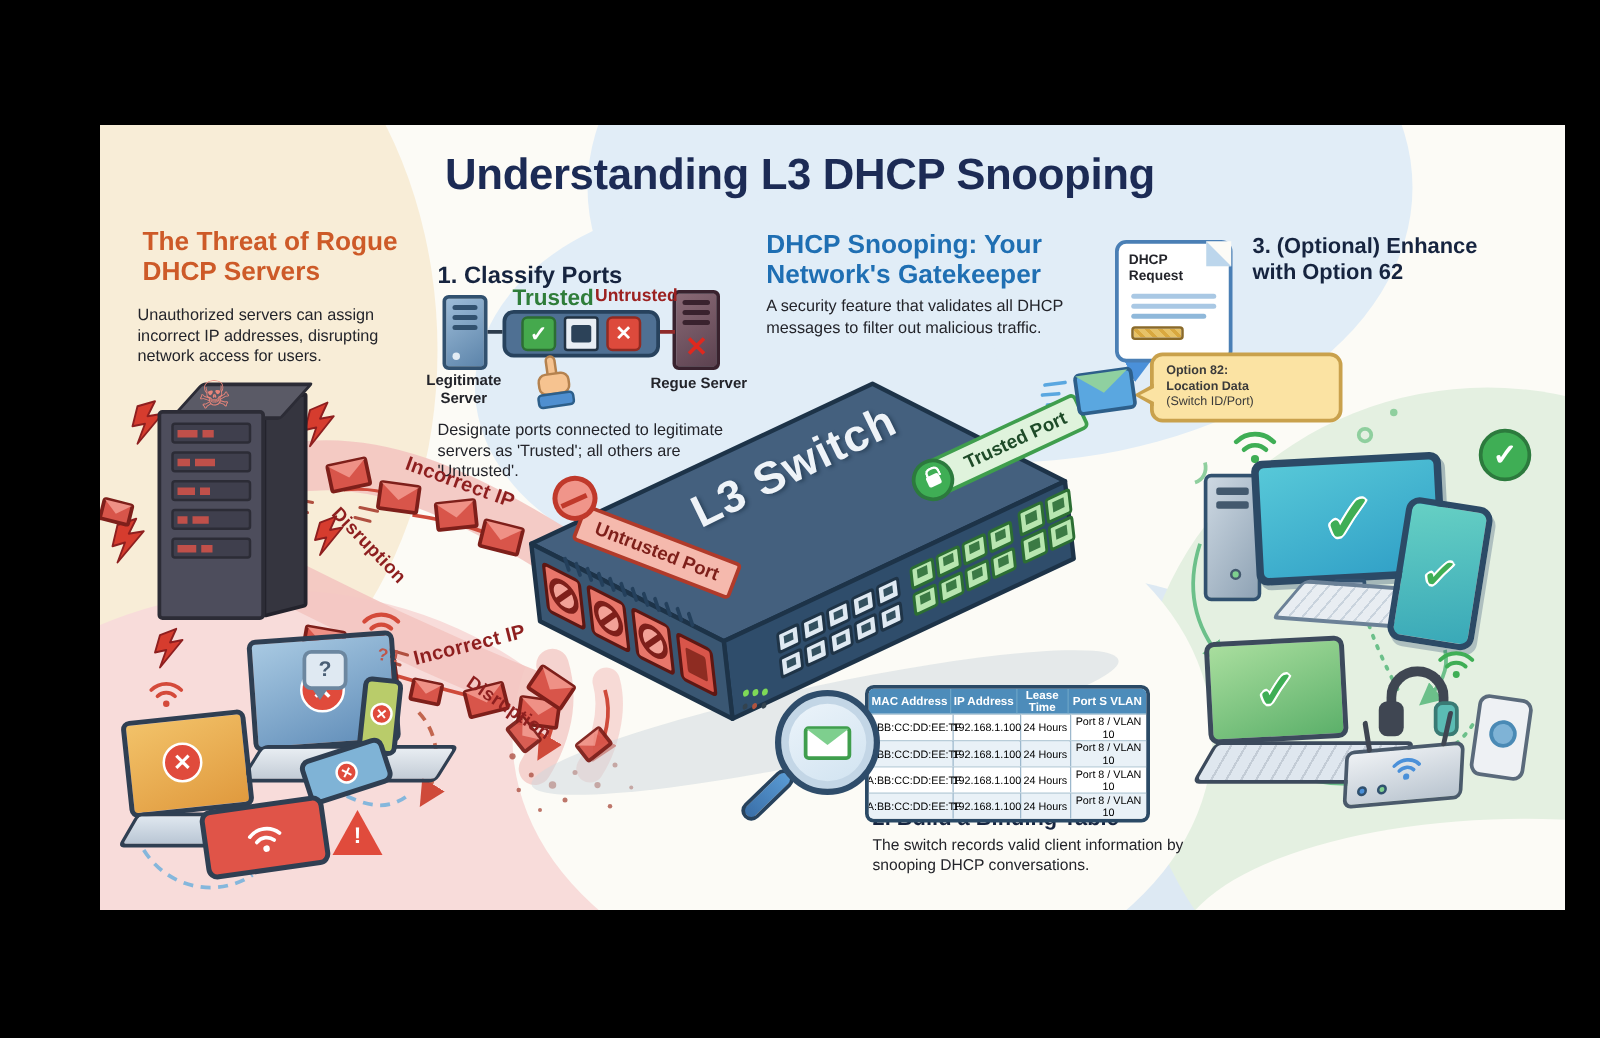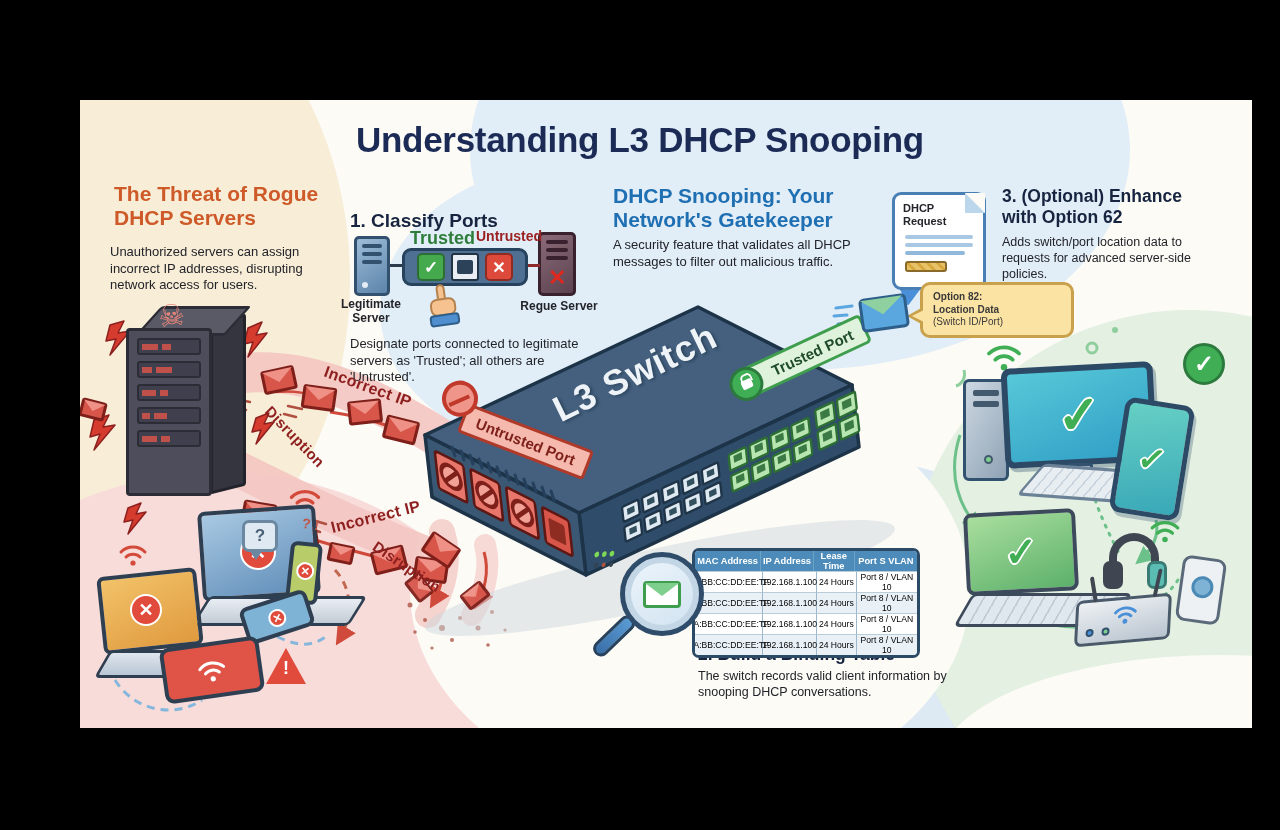--- a/index.html
+++ b/index.html
@@ -263,21 +263,20 @@
   <div class="layer" style="left:34px;top:82px;width:240px;font-size:21px;font-weight:800;line-height:1.14;color:#cd5a28;">The Threat of Rogue DHCP Servers</div>
   <div class="layer body-txt" style="left:30px;top:144px;width:228px;">Unauthorized servers can assign incorrect IP addresses, disrupting network access for users.</div>
 
   <div class="layer h-navy" style="left:270px;top:110px;font-size:19px;">1. Classify Ports</div>
   <div class="layer body-txt" style="left:270px;top:236px;width:240px;">Designate ports connected to legitimate servers as 'Trusted'; all others are 'Untrusted'.</div>
 
   <div class="layer" style="left:533px;top:84px;width:280px;font-size:21px;font-weight:800;line-height:1.15;color:#1f6fb3;">DHCP Snooping: Your Network's Gatekeeper</div>
   <div class="layer body-txt" style="left:533px;top:137px;width:295px;">A security feature that validates all DHCP messages to filter out malicious traffic.</div>
 
   <div class="layer h-navy" style="left:922px;top:86px;width:215px;font-size:17.5px;line-height:1.2;">3. (Optional) Enhance with Option 62</div>
-  <div class="layer body-txt" style="left:922px;top:134px;width:205px;font-size:12.5px;">Adds switch/port location data to requests for advanced server-side policies.</div>
 
   <div class="layer h-navy" style="left:618px;top:544px;font-size:17.5px;">2. Build a Binding Table</div>
   <div class="layer body-txt" style="left:618px;top:568px;width:275px;font-size:12.5px;">The switch records valid client information by snooping DHCP conversations.</div>
 
   <div class="layer" style="left:268px;top:126px;width:240px;height:110px;">
 
     <div class="abs" style="left:6px;top:10px;width:36px;height:60px;background:linear-gradient(145deg,#9dbcd8,#5c84aa);border:3px solid #31516f;border-radius:5px;">
       <div style="margin:5px 5px 0;height:4px;background:#31516f;border-radius:2px;"></div>
       <div style="margin:4px 5px 0;height:4px;background:#31516f;border-radius:2px;"></div>
       <div style="margin:4px 5px 0;height:4px;background:#31516f;border-radius:2px;"></div>

